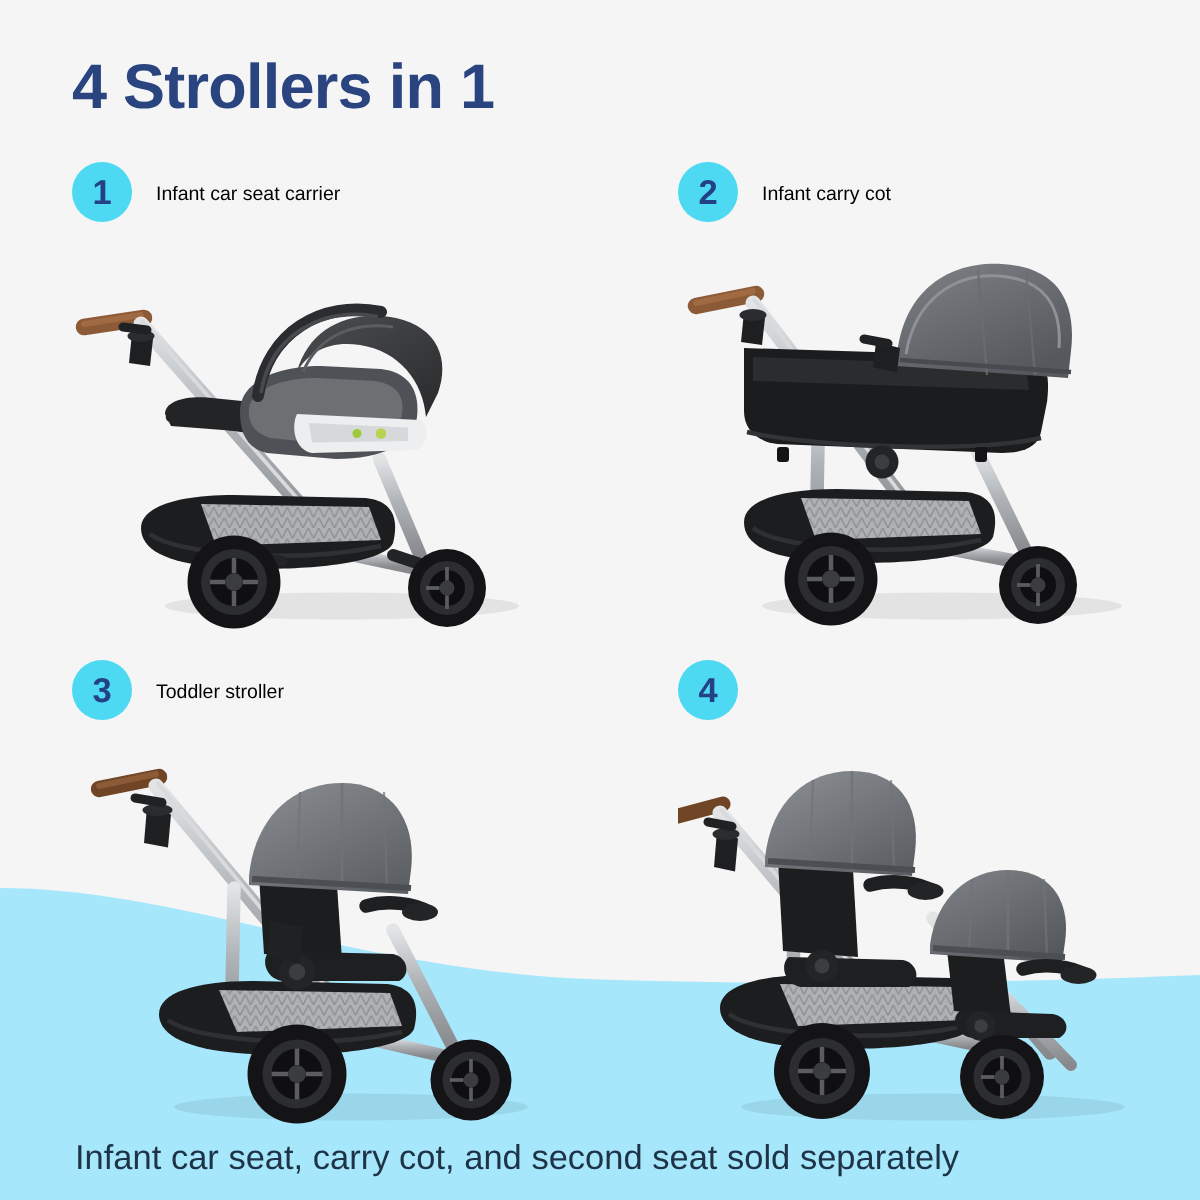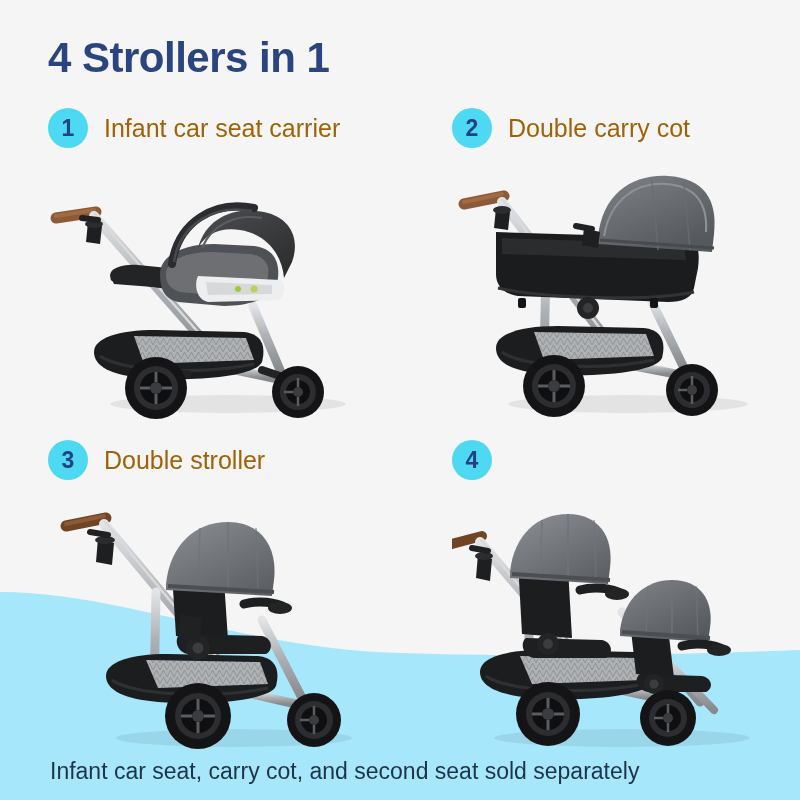--- a/index.html
+++ b/index.html
@@ -66,23 +66,23 @@
     font-size: 23px;
     font-weight: bold;
     display: flex;
     align-items: center;
     justify-content: center;
     flex: 0 0 auto;
     line-height: 1;
   }
   .panel-label {
     margin-left: 16px;
-    font-size: 25px;
+    font-size: 13px;
     font-weight: 500;
-    color: #a16207;
+    color: #000000;
     white-space: nowrap;
   }
   .art {
     position: relative;
     width: 100%;
     height: 270px;
   }
   .art svg { display: block; }
 
   
@@ -201,21 +201,21 @@
           <line x1="250" y1="241" x2="250" y2="250"></line>
           <line x1="245" y1="236" x2="236" y2="236"></line>
         </g>
       </svg>
     </div>
   </div>
 
   <div class="panel" id="panel-2">
     <div class="panel-head">
       <div class="badge">2</div>
-      <div class="panel-label">Double carry cot</div>
+      <div class="panel-label">Infant carry cot</div>
     </div>
     <div class="art">
       <svg width="348" height="270" viewBox="0 0 348 270">
         <defs>
           <linearGradient id="silv2" x1="0" y1="0" x2="0" y2="1">
             <stop offset="0" stop-color="#E2E4E6"></stop>
             <stop offset="0.45" stop-color="#AFB3B7"></stop>
             <stop offset="1" stop-color="#87898C"></stop>
           </linearGradient>
           <linearGradient id="cotg2" x1="0" y1="0" x2="0.6" y2="1">
@@ -287,21 +287,21 @@
           <line x1="240" y1="239" x2="240" y2="248"></line>
           <line x1="235" y1="234" x2="226" y2="234"></line>
         </g>
       </svg>
     </div>
   </div>
 
   <div class="panel" id="panel-3">
     <div class="panel-head">
       <div class="badge">3</div>
-      <div class="panel-label">Double stroller</div>
+      <div class="panel-label">Toddler stroller</div>
     </div>
     <div class="art">
       <svg width="360" height="268" viewBox="0 0 360 268">
         <defs>
           <linearGradient id="silv3" x1="0" y1="0" x2="0" y2="1">
             <stop offset="0" stop-color="#E2E4E6"></stop>
             <stop offset="0.45" stop-color="#AFB3B7"></stop>
             <stop offset="1" stop-color="#87898C"></stop>
           </linearGradient>
           <linearGradient id="cnpy3" x1="0.1" y1="0" x2="0.8" y2="1">

